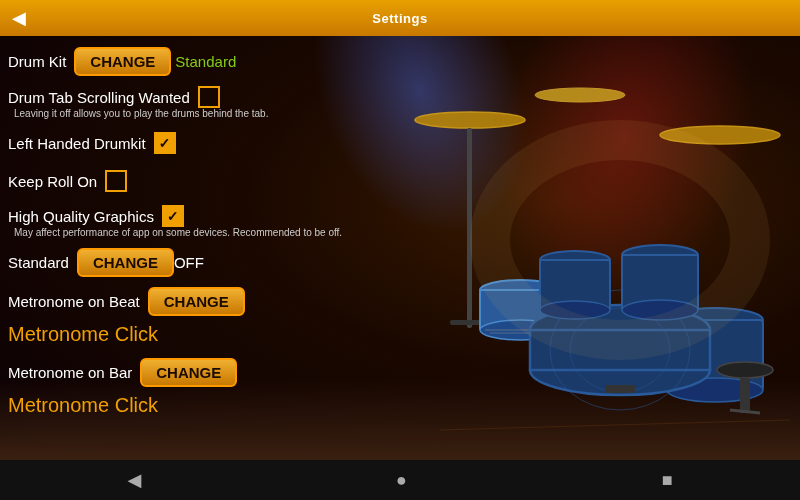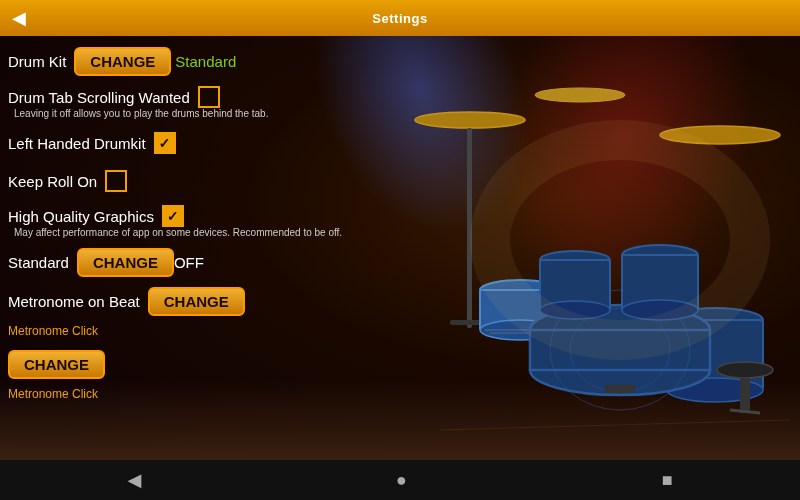--- a/index.html
+++ b/index.html
@@ -145,21 +145,21 @@
     }
 
     .hint-inline {
       color: #cccccc;
       font-size: 10px;
       margin-left: 6px;
     }
 
     .metronome-link {
       color: #f0a000;
-      font-size: 12px;
+      font-size: 20px;
       cursor: pointer;
       padding: 2px 0;
       display: block;
     }
 
     
     .bottom-nav {
       position: absolute;
       bottom: 0; left: 0; right: 0;
       height: 40px;
@@ -303,20 +303,21 @@
 
   <div class="setting-row">
     <span class="setting-label">Metronome on Beat</span>
     <button class="change-btn">CHANGE</button>
   </div>
   <div class="setting-row" style="padding-top:0; min-height:24px;">
     <span class="metronome-link">Metronome Click</span>
   </div>
 
   <div class="setting-row">
+    <span class="setting-label">Metronome on Bar</span>
     <button class="change-btn">CHANGE</button>
   </div>
   <div class="setting-row" style="padding-top:0; min-height:24px;">
     <span class="metronome-link">Metronome Click</span>
   </div>
 
 </div>
 
 <div class="bottom-nav">
   <div class="nav-btn">

